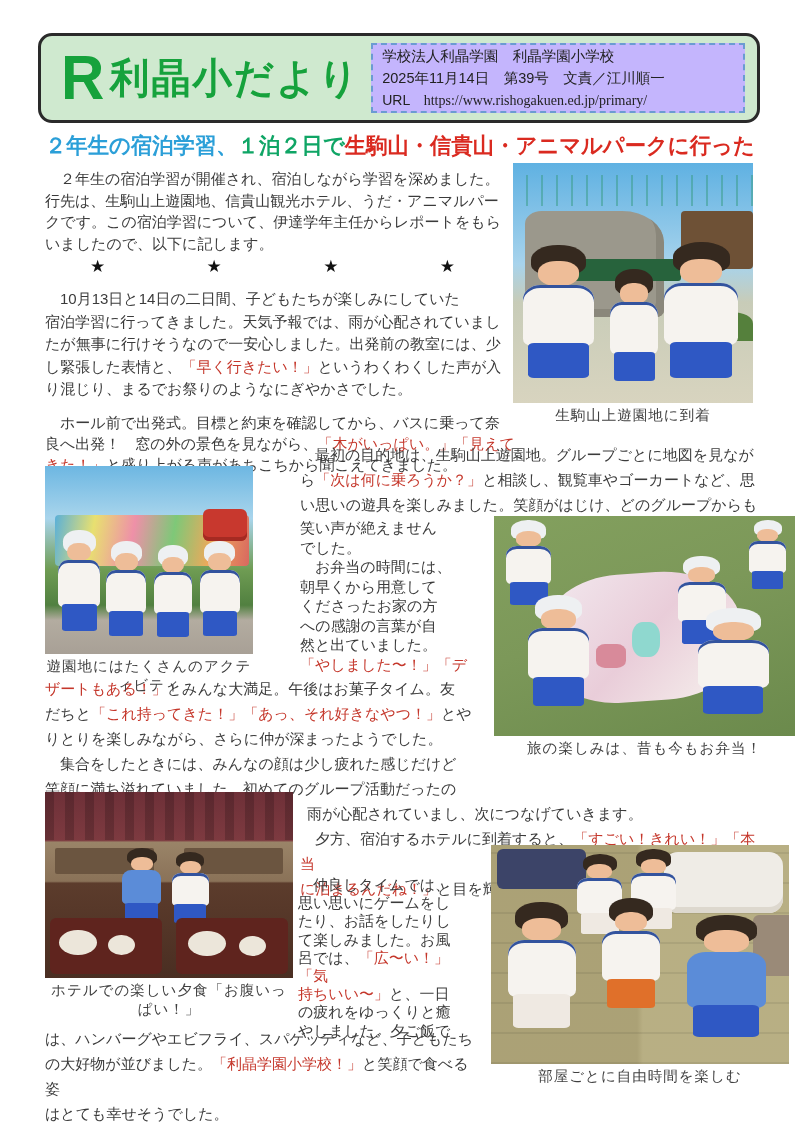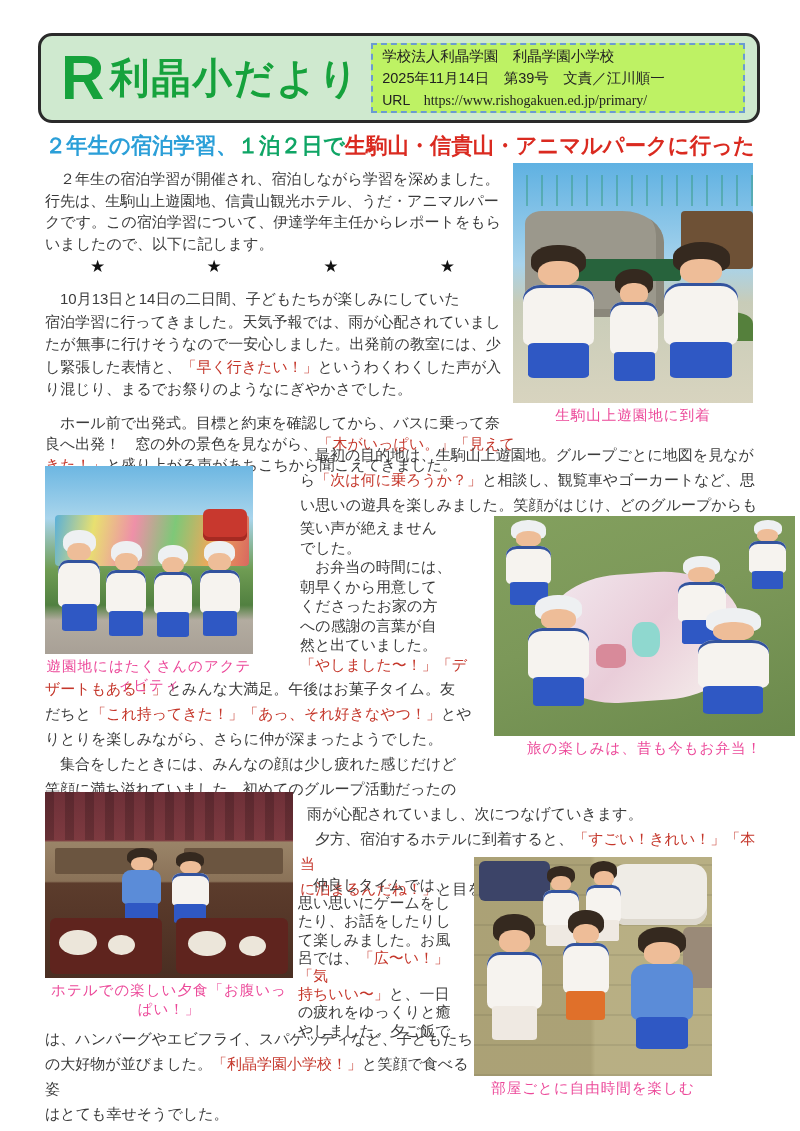--- a/index.html
+++ b/index.html
@@ -7,21 +7,21 @@
         font-family:"Liberation Sans","DejaVu Sans",sans-serif;color:#3b3b3b;}
 
   
   #header{position:absolute;left:38px;top:33px;width:722px;height:90px;background:#cfe9cf;
           border:3px solid #2a2a2a;border-radius:14px;box-sizing:border-box;
           display:flex;align-items:center;padding:4px 12px;}
   .logo-r{font-size:60px;font-weight:900;color:#16a23c;line-height:1;margin:0 6px 0 8px;
           transform:scaleY(1.05);}
   .logo-title{font-size:41px;font-weight:900;color:#16a23c;letter-spacing:2px;white-space:nowrap;
           transform:scaleX(.96);transform-origin:left center;}
-  .info-box{margin-left:auto;width:384px;background:#bef264;border:2px dashed #6b9bd2;
+  .info-box{margin-left:auto;width:384px;background:#c4b5fd;border:2px dashed #6b9bd2;
           box-sizing:border-box;padding:0 9px;font-size:14.5px;line-height:1.55;color:#222;}
   .info-box .url-line{font-size:14px;}
   .url-value{font-family:"Liberation Serif","DejaVu Serif",serif;}
 
   
   #headline{position:absolute;left:45px;top:131px;width:716px;font-size:22px;font-weight:900;
           white-space:nowrap;transform:scaleX(.97);transform-origin:left center;letter-spacing:0;}
   .hl-blue{color:#2b9fd8;}
   .hl-green{color:#0fa565;}
   .hl-red{color:#da2a20;}
@@ -29,21 +29,21 @@
   
   .para{position:absolute;font-size:15px;line-height:26px;white-space:pre-wrap;
         color:#3b3b3b;letter-spacing:0;}
   .rq{color:#c5372b;}
   #stars{position:absolute;left:45px;top:256px;width:455px;display:flex;
          justify-content:space-between;padding:0 45px;box-sizing:border-box;font-size:17px;color:#111;}
 
   
   figure{position:absolute;margin:0;}
   .ph{position:relative;width:100%;overflow:hidden;}
-  figcaption{font-family:"Liberation Serif","DejaVu Serif",serif;font-size:14.5px;color:#ec4899;
+  figcaption{font-family:"Liberation Serif","DejaVu Serif",serif;font-size:14.5px;color:#404040;
          text-align:center;margin-top:3px;letter-spacing:1px;}
   .sh{position:absolute;}
 
   
   .kid{position:absolute;}
   .kid .hair{position:absolute;left:16%;top:0;width:68%;height:20%;background:#35291f;border-radius:48% 48% 34% 34%;}
   .kid .face{position:absolute;left:25%;top:11%;width:50%;height:16%;background:#eebd98;border-radius:45%;}
   .kid .torso{position:absolute;left:6%;top:26%;width:88%;height:40%;background:#f6f3ef;border-radius:24% 24% 12% 12%;
               box-shadow:inset 0 3px 0 0 #33539e;}
   .kid .shorts{position:absolute;left:13%;top:64%;width:74%;height:23%;background:#2f58c4;border-radius:10%;}
@@ -249,21 +249,21 @@
         <div class="plate" style="left:52%;top:30%;width:24%;height:36%;"></div>
       </div>
       <div class="sh" style="right:2%;bottom:2%;width:45%;height:30%;background:#5f241e;border-radius:6px;">
         <div class="plate" style="left:10%;top:22%;width:34%;height:46%;"></div>
         <div class="plate" style="left:56%;top:32%;width:24%;height:36%;"></div>
       </div>
     </div>
     <figcaption>ホテルでの楽しい夕食「お腹いっぱい！」</figcaption>
   </figure>
 
-  <figure style="left:474px;top:845px;width:238px;margin-top:12px;">
+  <figure style="left:491px;top:845px;width:298px;">
     <div class="ph" style="height:219px;">
       <div class="sh" style="left:0;top:0;width:100%;height:100%;background:#b4aa7c;background-image:repeating-linear-gradient(0deg,rgba(0,0,0,.07) 0 2px,transparent 2px 30px),linear-gradient(90deg,rgba(0,0,0,.05) 0 49%,rgba(255,255,255,.06) 51% 100%);"></div>
       <div class="sh" style="left:2%;top:2%;width:30%;height:18%;background:#3c4468;border-radius:6px;"></div>
       <div class="sh" style="right:2%;top:3%;width:40%;height:28%;background:#efece6;border-radius:14px;box-shadow:inset 0 -6px 0 0 #ddd8ce;"></div>
       <div class="sh" style="right:0;top:32%;width:12%;height:28%;background:#9a8a78;border-radius:6px 0 0 6px;"></div>
       <div class="kid white" style="left:4%;top:26%;width:26%;height:66%;">
           <div class="hair"></div>
           <div class="face"></div>
           <div class="torso"></div>
           <div class="shorts"></div>

